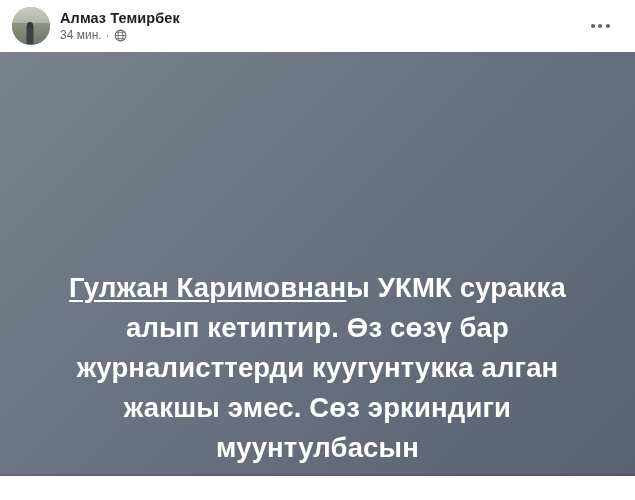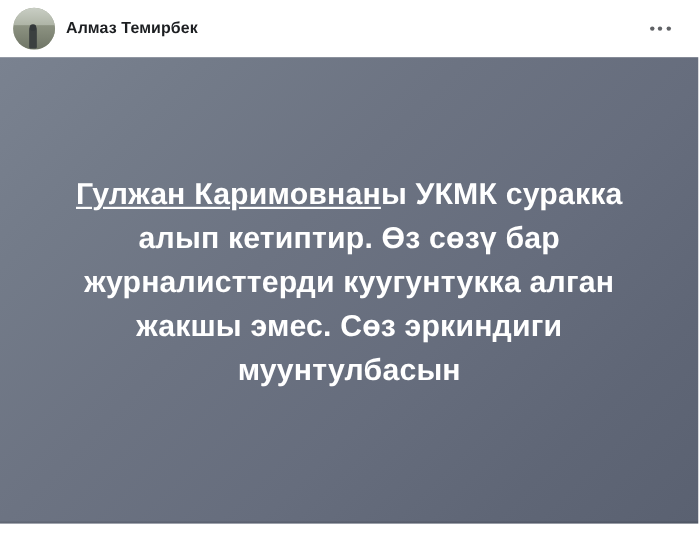--- a/index.html
+++ b/index.html
@@ -122,21 +122,21 @@
     position:relative;
     background:
       linear-gradient(135deg,
         #7a8290 0%,
         #737b89 18%,
         #6c7382 40%,
         #666d7d 62%,
         #5f6676 82%,
         #5a6171 100%);
     display:flex;
-    align-items:center;
+    align-items:flex-end;
     justify-content:center;
     padding:0 46px;
     overflow:hidden;
   }
   .post-body::after {
     content:"";
     position:absolute; left:0; right:0; bottom:0;
     height:2px;
     background:rgba(0,0,0,0.10);
     pointer-events:none;
@@ -171,20 +171,32 @@
 
     <div class="avatar">
       <div class="ph-sky"></div>
       <div class="ph-ground"></div>
       <div class="ph-figure"></div>
       <div class="ph-head"></div>
     </div>
 
     <div class="header-meta">
       <div class="author-name">Алмаз Темирбек</div>
+      <div class="meta-row">
+        <span>34 мин.</span>
+        <span class="meta-sep">·</span>
+        <span class="globe-icon">
+          <svg viewBox="0 0 16 16" fill="none" xmlns="http://www.w3.org/2000/svg">
+            <circle cx="8" cy="8" r="6.6" stroke="#65676b" stroke-width="1.3" fill="none"></circle>
+            <ellipse cx="8" cy="8" rx="3" ry="6.6" stroke="#65676b" stroke-width="1.1" fill="none"></ellipse>
+            <line x1="1.6" y1="8" x2="14.4" y2="8" stroke="#65676b" stroke-width="1.1"></line>
+            <path d="M3 4.4h10M3 11.6h10" stroke="#65676b" stroke-width="0.9"></path>
+          </svg>
+        </span>
+      </div>
     </div>
 
     <div class="more-menu">
       <span class="dot"></span>
       <span class="dot"></span>
       <span class="dot"></span>
     </div>
 
   </div>
 

